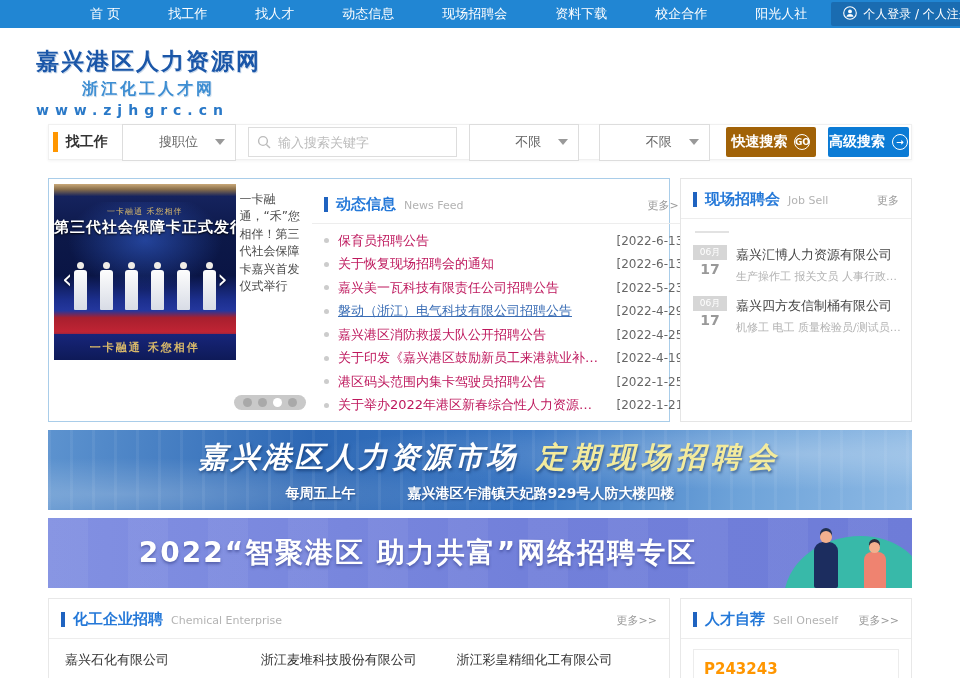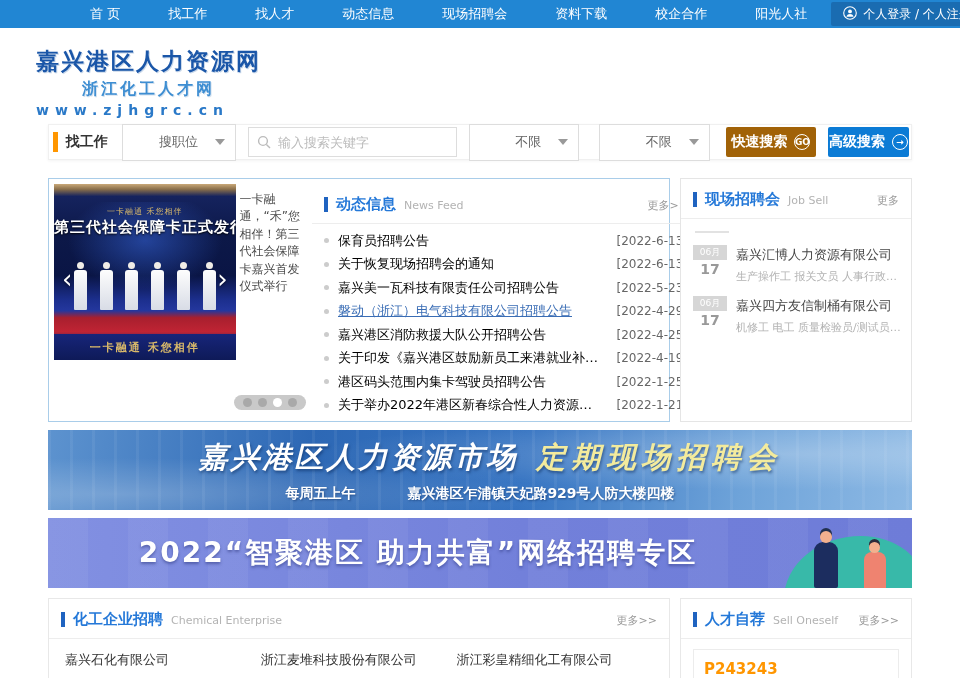--- a/index.html
+++ b/index.html
@@ -96,21 +96,21 @@
   .sec-bar { width:4px; height:15px; background:#1f63c0; align-self:center; margin-right:8px; }
   .sec-title { font-size:15px; font-weight:bold; color:#2478d8; white-space:nowrap; }
   .sec-sub { font-size:11px; color:#b3b3b3; margin-left:8px; white-space:nowrap; }
   .sec-more { margin-left:auto; font-size:11px; color:#999; cursor:pointer; white-space:nowrap; }
 
   
   .news { flex:1; margin-left:8px; display:flex; flex-direction:column; }
   .news-list { flex:1; padding:5px 12px 0 12px; }
   .news-item { display:flex; align-items:center; height:23.5px; cursor:pointer; }
   .bullet { width:5px; height:5px; border-radius:50%; background:#ccc; margin-right:9px; flex:none; }
-  .news-text { font-size:13px; color:#000000; white-space:nowrap; overflow:hidden;
+  .news-text { font-size:13px; color:#be185d; white-space:nowrap; overflow:hidden;
     text-overflow:ellipsis; flex:1; }
   .news-item.hovered .news-text { text-decoration:underline; color:#3a6db5; }
   .news-date { font-size:12px; color:#666; margin-left:12px; flex:none; }
 
   
   .fair-dash { width:34px; height:2px; background:#e2e2e2; margin:12px 0 4px 14px; }
   .fair-item { display:flex; padding:8px 10px 4px 12px; cursor:pointer; }
   .date-badge { width:34px; flex:none; text-align:center; }
   .date-month { background:#d6d6d6; color:#fff; font-size:9px; height:15px; line-height:15px; }
   .date-day { color:#999; font-size:14px; font-weight:bold; height:19px; line-height:19px; }

